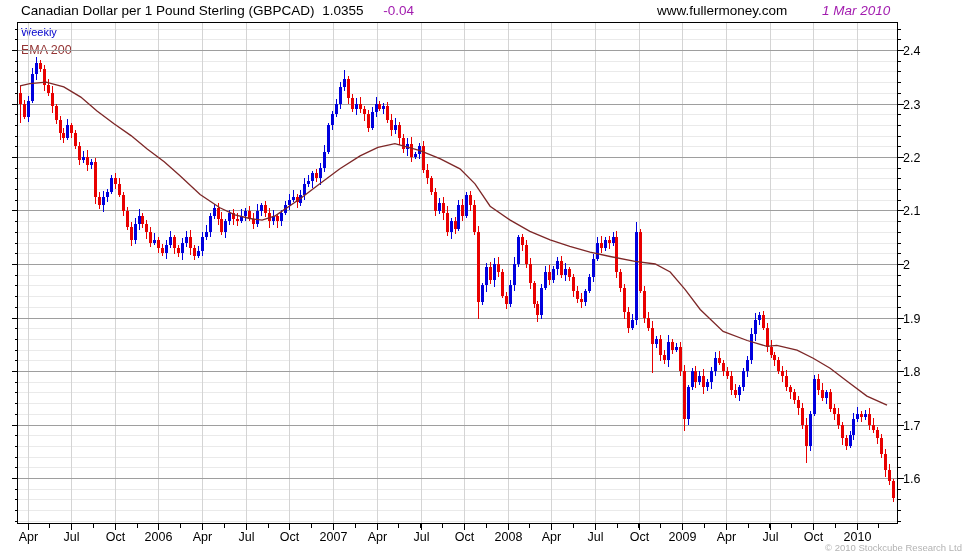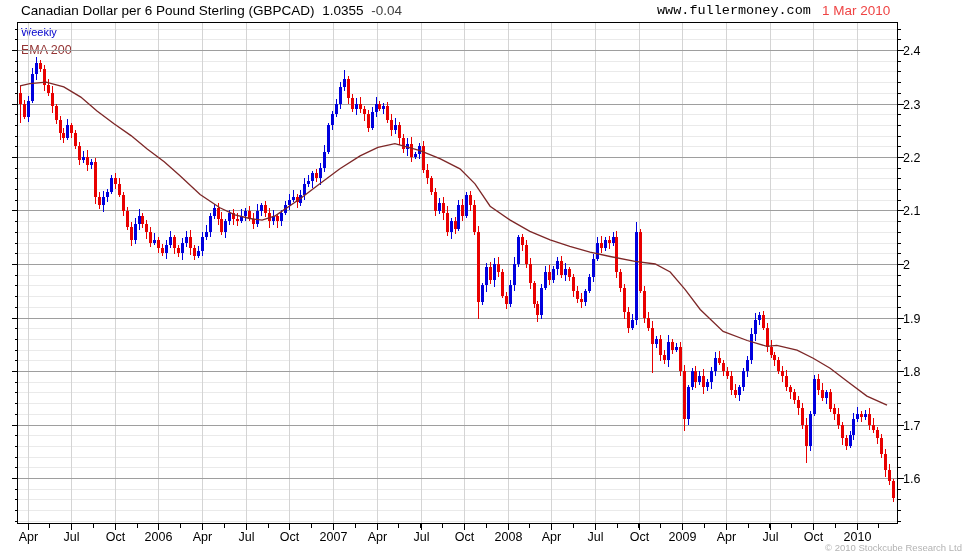--- a/index.html
+++ b/index.html
@@ -2,33 +2,33 @@
 <html><head>
 <meta charset="utf-8">
 <title>GBPCAD Weekly Chart</title>
 <style>
   html,body{margin:0;padding:0;background:#ffffff;}
   body{width:980px;height:560px;overflow:hidden;position:relative;
        font-family:"Liberation Sans","DejaVu Sans",sans-serif;}
   .abs{position:absolute;white-space:nowrap;}
   #title-row{left:21px;top:3px;font-size:13.5px;color:#000;}
   #quote-change{color:#dd0000;}
-  #site-label{left:657px;top:3px;font-size:13.5px;color:#000;font-family:Liberation Mono, monospace;}
-  #date-label{left:822px;top:3px;font-size:13.5px;color:#ef4444;}
+  #site-label{left:657px;top:3px;font-size:13.5px;color:#000;}
+  #date-label{left:822px;top:3px;font-size:13.5px;color:#a21caf;font-style:italic;}
   #legend-weekly{left:21px;top:26px;font-size:11px;}
   #legend-ema{left:21px;top:43px;font-size:12.5px;}
   #chart-svg{position:absolute;left:0;top:0;}
 </style>
 </head>
 <body>
 
 <div class="abs" id="title-row">
-  <span>Canadian Dollar per 6 Pound Sterling (GBPCAD)</span>
+  <span>Canadian Dollar per 1 Pound Sterling (GBPCAD)</span>
   <span style="margin-left: 4px;">1.0355</span>
-  <span id="quote-change" style="margin-left: 4px; color: #404040;">-0.04</span>
+  <span id="quote-change" style="margin-left: 16px; color: #a21caf;">-0.04</span>
 </div>
 <div class="abs" id="site-label">www.fullermoney.com</div>
 <div class="abs" id="date-label">1 Mar 2010</div>
 
 <div class="abs" id="legend-weekly" style="color: rgb(0, 0, 204);">Weekly</div>
 <div class="abs" id="legend-ema" style="color: rgb(148, 52, 52);">EMA 200</div>
 
 <svg id="chart-svg" width="980" height="560">
     <g>
       <line x1="17.5" y1="29.5" x2="897.5" y2="29.5" stroke="#eaeaea" stroke-width="1" shape-rendering="crispEdges"></line>

